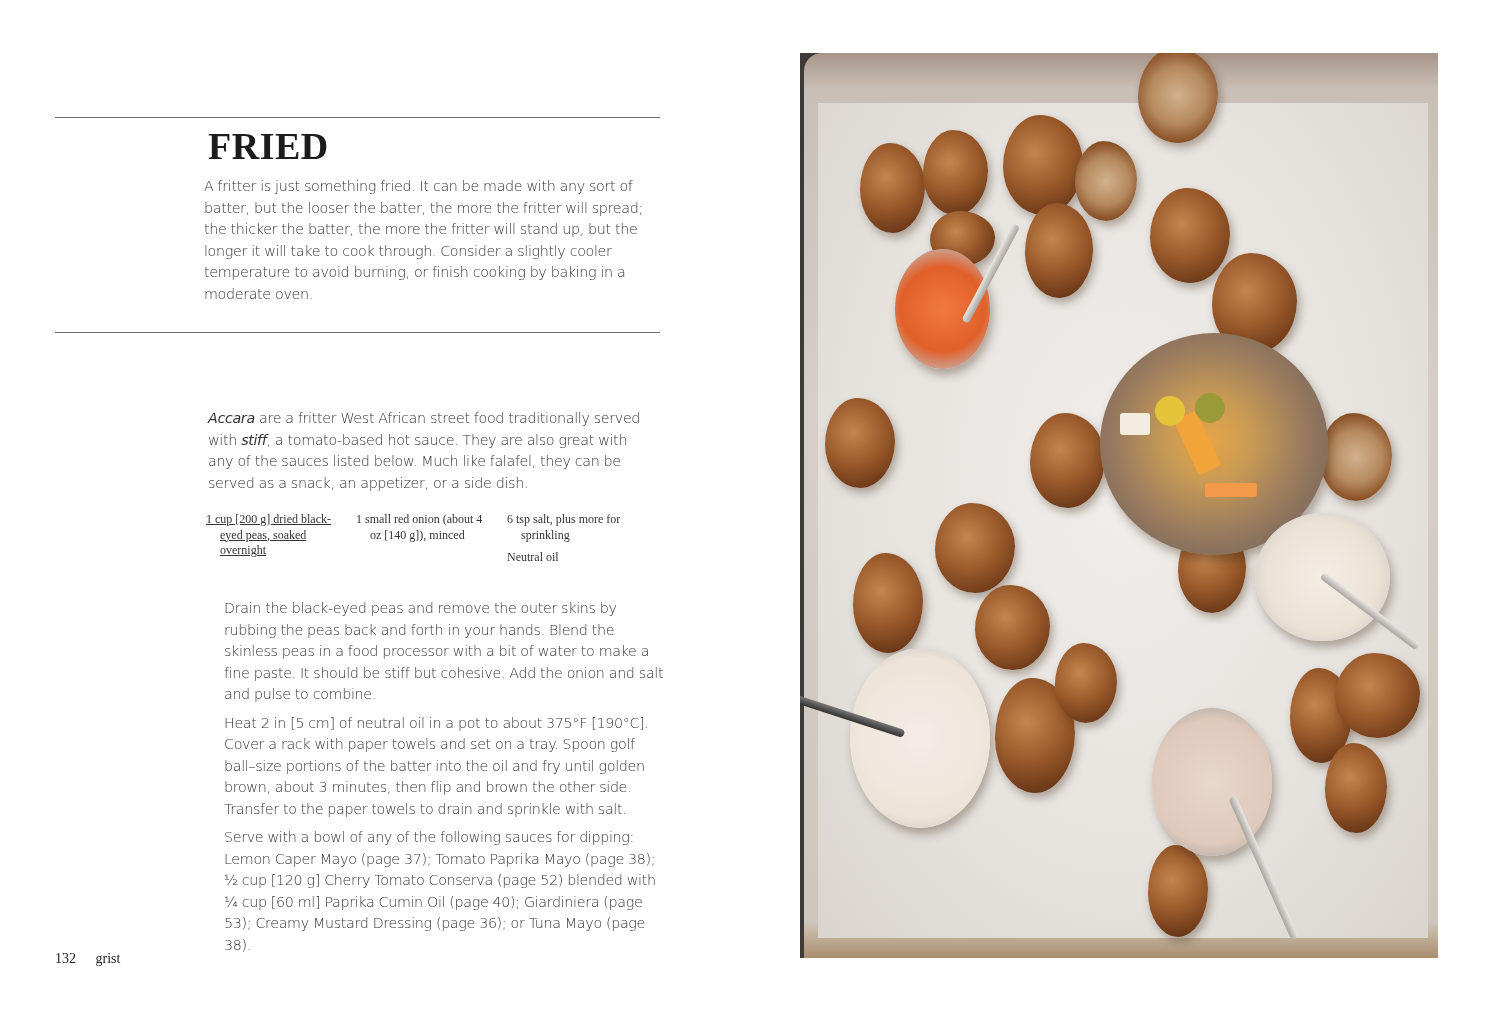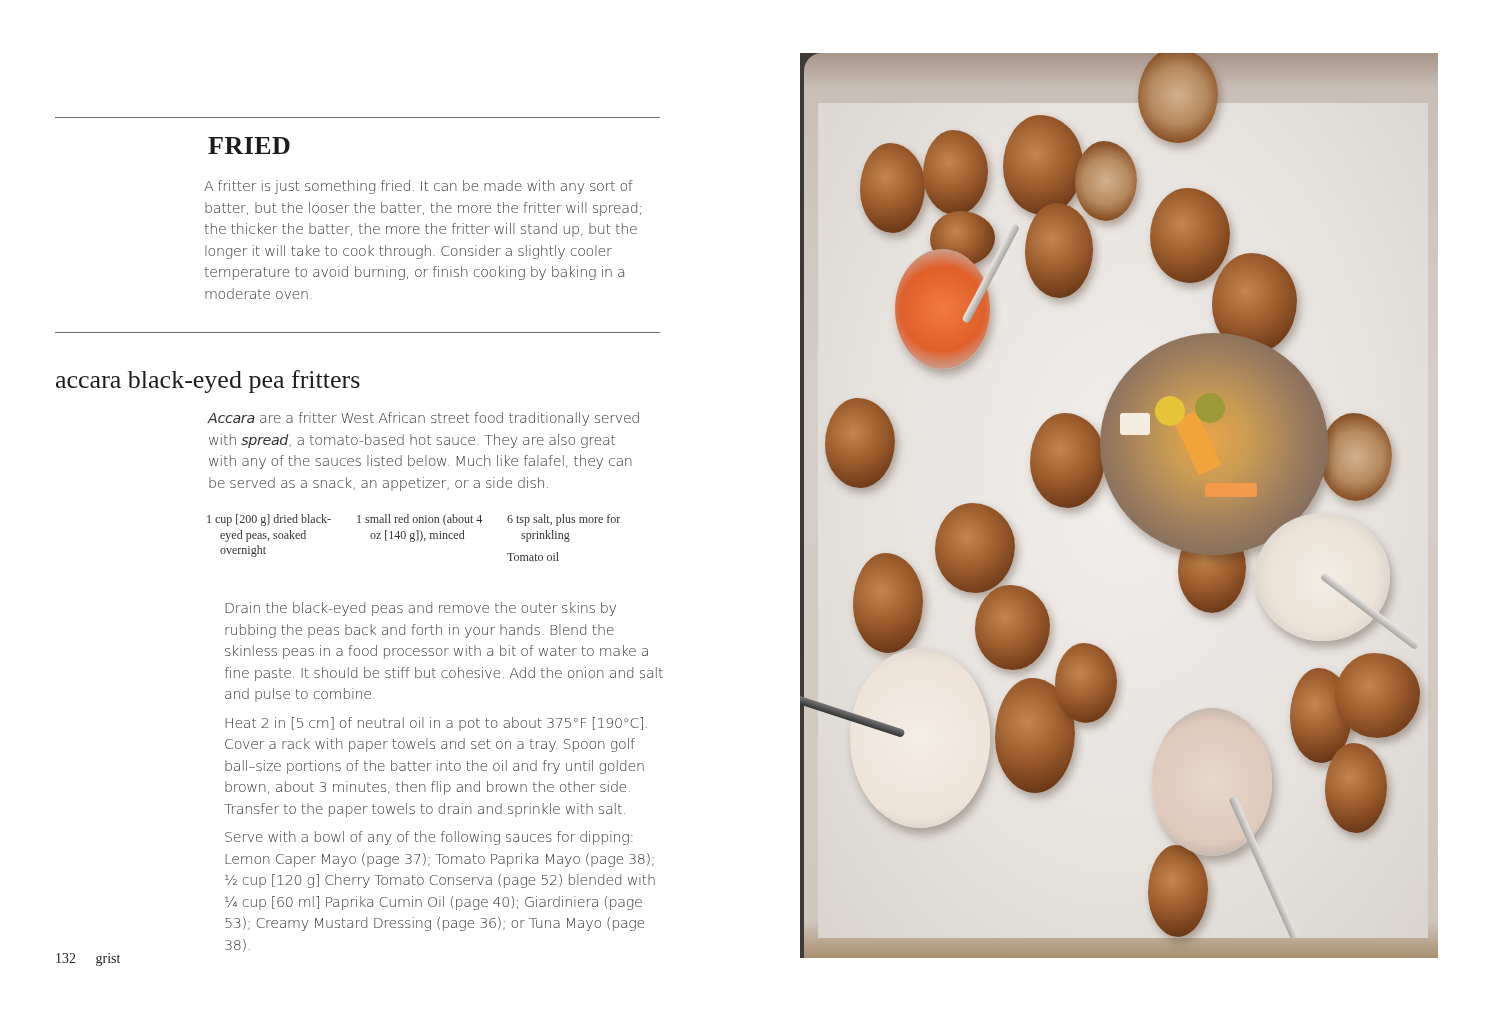--- a/index.html
+++ b/index.html
@@ -8,21 +8,21 @@
     color: #2a2a2a;
   }
   .page-left { position: absolute; left: 0; top: 0; width: 760px; height: 1009px; }
   .rule { position: absolute; left: 55px; width: 605px; height: 1px; background: #6e6e6e; }
   .rule.top { top: 117px; }
   .rule.mid { top: 332px; }
 
   .section-title {
     position: absolute; left: 208px; top: 126px;
     font-family: "Liberation Serif", "DejaVu Serif", serif;
-    font-size: 26px; font-weight: bold; letter-spacing: 0.5px; color: #1c1c1c;
+    font-size: 38px; font-weight: bold; letter-spacing: 0.5px; color: #1c1c1c;
     line-height: 40px;
   }
   .body-text {
     font-family: "DejaVu Sans", "Liberation Sans", sans-serif;
     font-size: 14.3px; line-height: 21.5px; color: #333;
     letter-spacing: -0.35px; font-weight: 300;
   }
   .intro { position: absolute; left: 204px; top: 176px; width: 440px; }
   .recipe-title {
     position: absolute; left: 55px; top: 364px;
@@ -31,21 +31,21 @@
   }
   .headnote { position: absolute; left: 208px; top: 408px; width: 440px; }
   .headnote em { font-style: italic; }
 
   .ingredients { position: absolute; left: 208px; top: 512px; width: 440px; }
   .ing-col {
     position: absolute; top: 0; width: 140px;
     font-family: "Liberation Serif", "DejaVu Serif", serif;
     font-size: 12px; line-height: 15.5px; color: #333;
   }
-  .ing-col.c1 { left: -2px; }
+  .ing-col.c1 { left: -2px; text-decoration: underline; }
   .ing-col.c2 { left: 148px; }
   .ing-col.c3 { left: 299px; }
   .ing-item { padding-left: 14px; text-indent: -14px; margin-bottom: 7px; }
 
   .method { position: absolute; left: 208px; top: 598px; width: 440px; margin-left: 16px; }
   .method p { margin: 0 0 7px 0; }
 
   .folio {
     position: absolute; left: 55px; top: 951px;
     font-family: "Liberation Serif", "DejaVu Serif", serif; font-size: 14px; color: #222;
@@ -86,34 +86,33 @@
 </style>
 </head>
 <body>
 
 <div class="page-left">
   <div class="rule top"></div>
   <div class="section-title">FRIED</div>
   <div class="intro body-text">A fritter is just something fried. It can be made with any sort of batter, but the looser the batter, the more the fritter will spread; the thicker the batter, the more the fritter will stand up, but the longer it will take to cook through. Consider a slightly cooler temperature to avoid burning, or finish cooking by baking in a moderate oven.</div>
   <div class="rule mid"></div>
 
-  <div class="recipe-title">accara black-eyed pea fritters</div>
 
-  <div class="headnote body-text"><em>Accara</em><span> are a fritter West African street food traditionally served with </span><em>spread</em><span>, a tomato-based hot sauce. They are also great with any of the sauces listed below. Much like falafel, they can be served as a snack, an appetizer, or a side dish.</span></div>
+  <div class="headnote body-text"><em>Accara</em><span> are a fritter West African street food traditionally served with </span><em>stiff</em><span>, a tomato-based hot sauce. They are also great with any of the sauces listed below. Much like falafel, they can be served as a snack, an appetizer, or a side dish.</span></div>
 
   <div class="ingredients">
     <div class="ing-col c1">
       <div class="ing-item">1 cup [200 g] dried black-eyed peas, soaked overnight</div>
     </div>
     <div class="ing-col c2">
       <div class="ing-item">1 small red onion (about 4 oz [140 g]), minced</div>
     </div>
     <div class="ing-col c3">
       <div class="ing-item">6 tsp salt, plus more for sprinkling</div>
-      <div class="ing-item">Tomato oil</div>
+      <div class="ing-item">Neutral oil</div>
     </div>
   </div>
 
   <div class="method body-text">
     <p>Drain the black-eyed peas and remove the outer skins by rubbing the peas back and forth in your hands. Blend the skinless peas in a food processor with a bit of water to make a fine paste. It should be stiff but cohesive. Add the onion and salt and pulse to combine.</p>
     <p>Heat 2 in [5 cm] of neutral oil in a pot to about 375°F [190°C]. Cover a rack with paper towels and set on a tray. Spoon golf ball–size portions of the batter into the oil and fry until golden brown, about 3 minutes, then flip and brown the other side. Transfer to the paper towels to drain and sprinkle with salt.</p>
     <p>Serve with a bowl of any of the following sauces for dipping: Lemon Caper Mayo (page 37); Tomato Paprika Mayo (page 38); ½ cup [120 g] Cherry Tomato Conserva (page 52) blended with ¼ cup [60 ml] Paprika Cumin Oil (page 40); Giardiniera (page 53); Creamy Mustard Dressing (page 36); or Tuna Mayo (page 38).</p>
   </div>
 
   <div class="folio">

